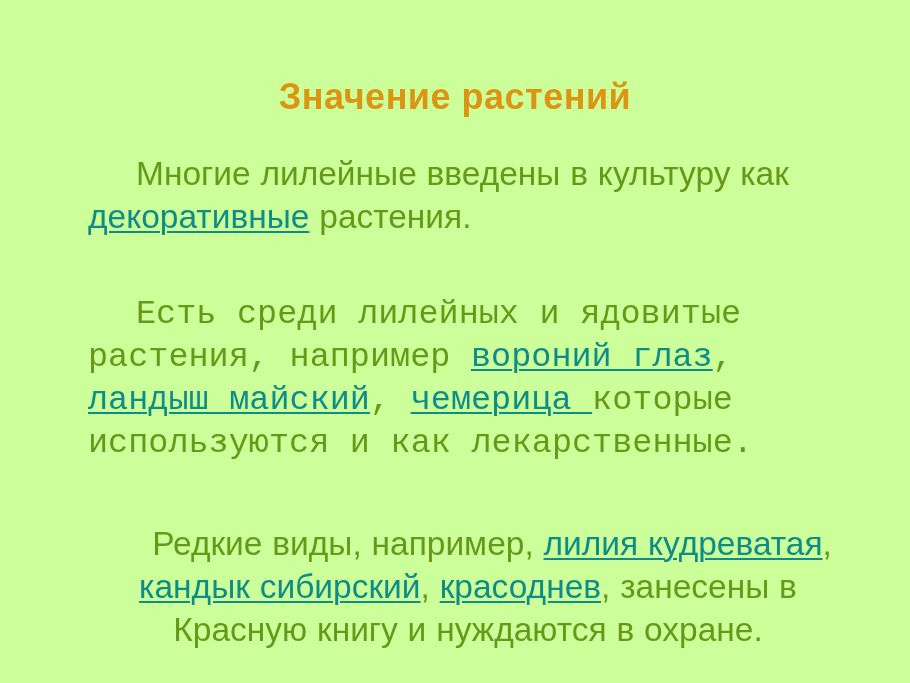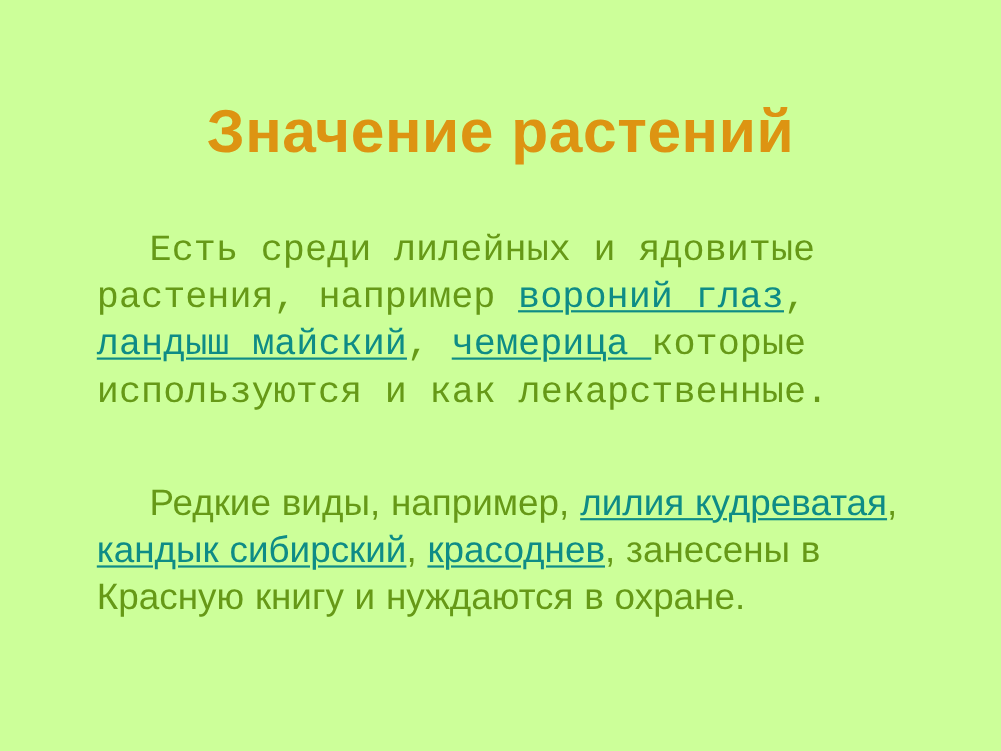--- a/index.html
+++ b/index.html
@@ -21,21 +21,21 @@
     background: #ccff99;
     box-sizing: border-box;
   }
 
   .slide-title {
     position: absolute;
     left: 0;
     top: 54px;
     width: 910px;
     text-align: center;
-    font-size: 55px;
+    font-size: 36px;
     font-weight: bold;
     color: #dd9412;
     letter-spacing: 0.5px;
     line-height: 1.05;
     white-space: nowrap;
   }
 
   .body-block {
     position: absolute;
     left: 88px;
@@ -46,35 +46,36 @@
   .para {
     font-size: 33.5px;
     line-height: 43px;
     color: #669917;
     text-indent: 48px;
     margin: 0;
     word-spacing: 0.5px;
   }
 
   .para.p2 { margin-top: 55px; font-family: Liberation Mono, monospace; }
-  .para.p3 { margin-top: 57px; }
+  .para.p3 { margin-top: 57px; text-align: center; }
 
   .lnk {
     color: #0e8c86;
     text-decoration: underline;
     text-decoration-thickness: 2px;
     text-underline-offset: 3px;
     cursor: pointer;
   }
 </style>
 </head>
 <body style="background: rgb(204, 255, 153);">
 
 <div class="slide" style="background: rgb(204, 255, 153);">
 
   <h1 class="slide-title" style="color: rgb(221, 148, 18);">Значение растений</h1>
 
   <div class="body-block">
+    <p class="para p1" style="color: rgb(102, 153, 23);"><span>Многие лилейные введены в культуру как </span><span class="lnk" style="color: rgb(14, 140, 134); text-decoration-color: rgb(14, 140, 134);">декоративные</span><span> растения.</span></p>
     <p class="para p2" style="color: rgb(102, 153, 23);"><span>Есть среди лилейных и ядовитые растения, например </span><span class="lnk" style="color: rgb(14, 140, 134); text-decoration-color: rgb(14, 140, 134);">вороний глаз</span><span>, </span><span class="lnk" style="color: rgb(14, 140, 134); text-decoration-color: rgb(14, 140, 134);">ландыш майский</span><span>, </span><span class="lnk" style="color: rgb(14, 140, 134); text-decoration-color: rgb(14, 140, 134);">чемерица </span><span>которые используются и как лекарственные.</span></p>
     <p class="para p3" style="color: rgb(102, 153, 23);"><span>Редкие виды, например, </span><span class="lnk" style="color: rgb(14, 140, 134); text-decoration-color: rgb(14, 140, 134);">лилия кудреватая</span><span>, </span><span class="lnk" style="color: rgb(14, 140, 134); text-decoration-color: rgb(14, 140, 134);">кандык сибирский</span><span>, </span><span class="lnk" style="color: rgb(14, 140, 134); text-decoration-color: rgb(14, 140, 134);">красоднев</span><span>, занесены в Красную книгу и нуждаются в охране.</span></p>
   </div>
 
 </div>
 
 </body></html>

